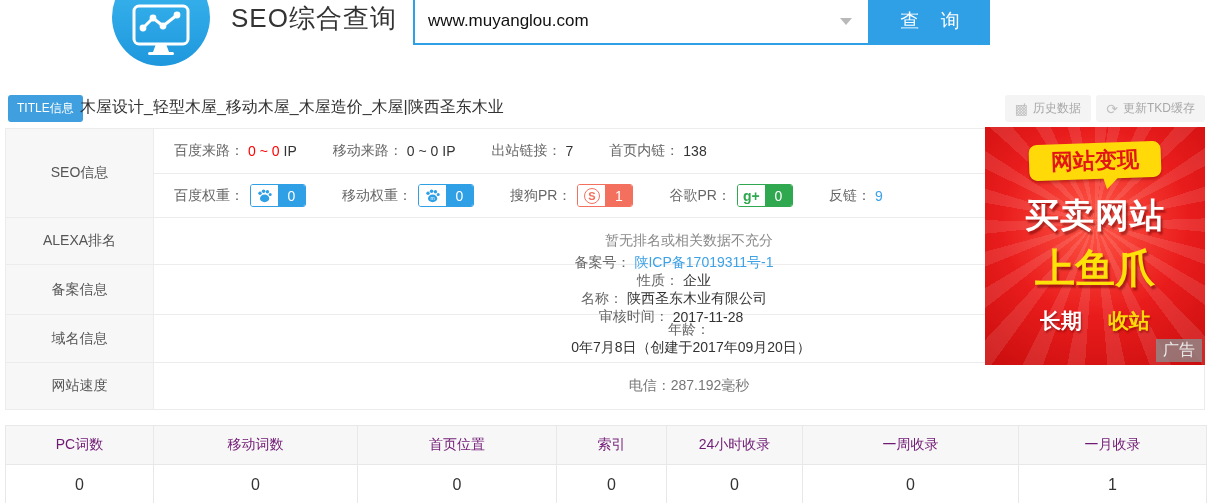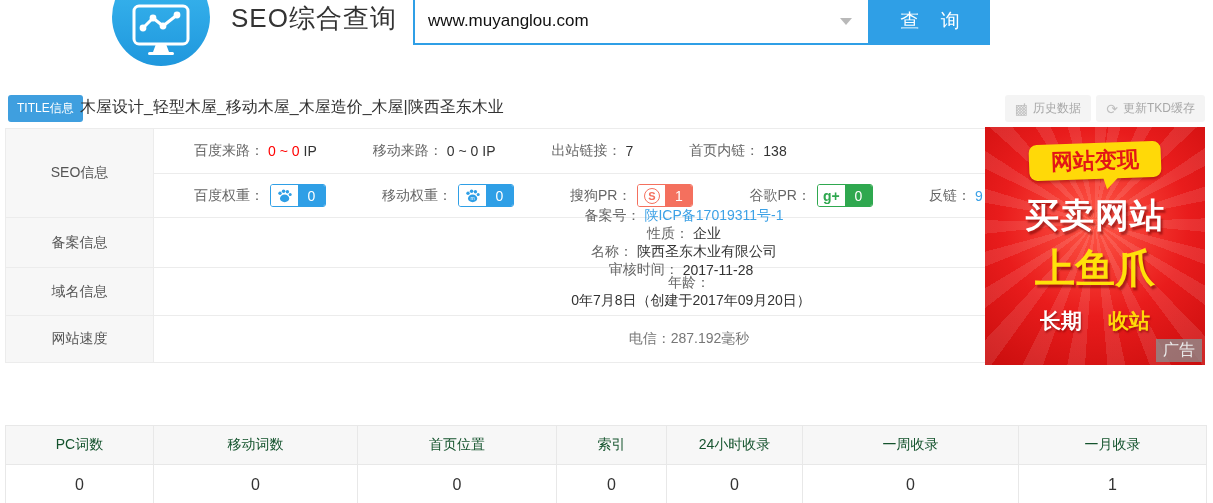--- a/index.html
+++ b/index.html
@@ -60,21 +60,21 @@
   }
   .irow { display:flex; border-bottom:1px solid #ececec; }
   .irow-label {
     width:148px; background:#f7f7f7; color:#555; flex:none;
     display:flex; align-items:center; justify-content:center;
     border-right:1px solid #ececec;
   }
   .irow-content { flex:1; display:flex; flex-direction:column; justify-content:center; }
   .subrow { height:44px; display:flex; align-items:center; padding-left:20px; }
   .subrow + .subrow { border-top:1px solid #ececec; }
-  .metric { display:flex; align-items:center; margin-right:36px;margin-left:20px; }
+  .metric { display:flex; align-items:center; margin-right:36px; }
   .m-name { color:#666; }
   .m-val { color:#333; margin-left:4px; }
   .m-val.red { color:#ff0000; }
   .m-val.blue, a.m-val { color:#3ca1e6; text-decoration:none; }
   .h46 { height:46px; } .h49 { height:49px; } .h47 { height:47px; }
   .single { display:flex; align-items:center; padding-left:20px; }
   .muted { color:#888; }
   .gray { color:#777; }
 
   
@@ -121,21 +121,21 @@
 
   
   .stats {
     position:absolute; top:425px; left:5px; width:1202px;
     border:1px solid #e8e8e8;
   }
   .stats-row { display:grid; grid-template-columns:148px 204px 199px 110px 136px 216px auto; }
   .stats-head { background:#f7f7f7; border-bottom:1px solid #e8e8e8; }
   .stats-row > div {
     height:38px; display:flex; align-items:center; justify-content:center;
-    border-right:1px solid #e8e8e8; font-size:14px; color:#14532d;
+    border-right:1px solid #e8e8e8; font-size:14px; color:#701a75;
   }
   .stats-row > div:last-child { border-right:none; }
   .stats-vals > div { height:40px; font-size:16px; color:#333; }
 </style>
 </head>
 <body>
 
 <div class="header">
   <div class="logo">
     <svg width="58" height="52" viewBox="0 0 58 52">
@@ -246,20 +246,26 @@
           </span>
         </span>
         <span class="metric">
           <span class="m-name">反链：</span>
           <a href="#" class="m-val">9</a>
         </span>
       </div>
     </div>
   </div>
 
+  <div class="irow">
+    <div class="irow-label">ALEXA排名</div>
+    <div class="irow-content single h46">
+      <span class="muted">暂无排名或相关数据不充分</span>
+    </div>
+  </div>
 
   <div class="irow">
     <div class="irow-label">备案信息</div>
     <div class="irow-content single h49">
       <span class="metric" style="margin-right:30px">
         <span class="m-name">备案号：</span>
         <a href="#" class="m-val">陕ICP备17019311号-1</a>
       </span>
       <span class="metric" style="margin-right:30px">
         <span class="m-name">性质：</span>

